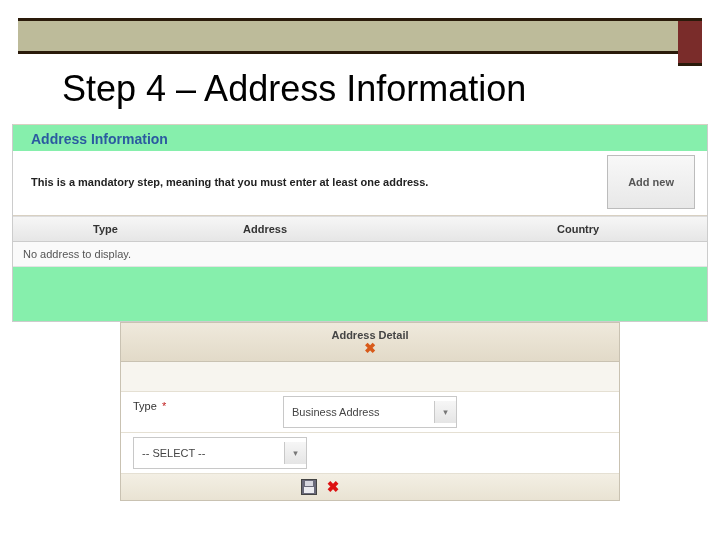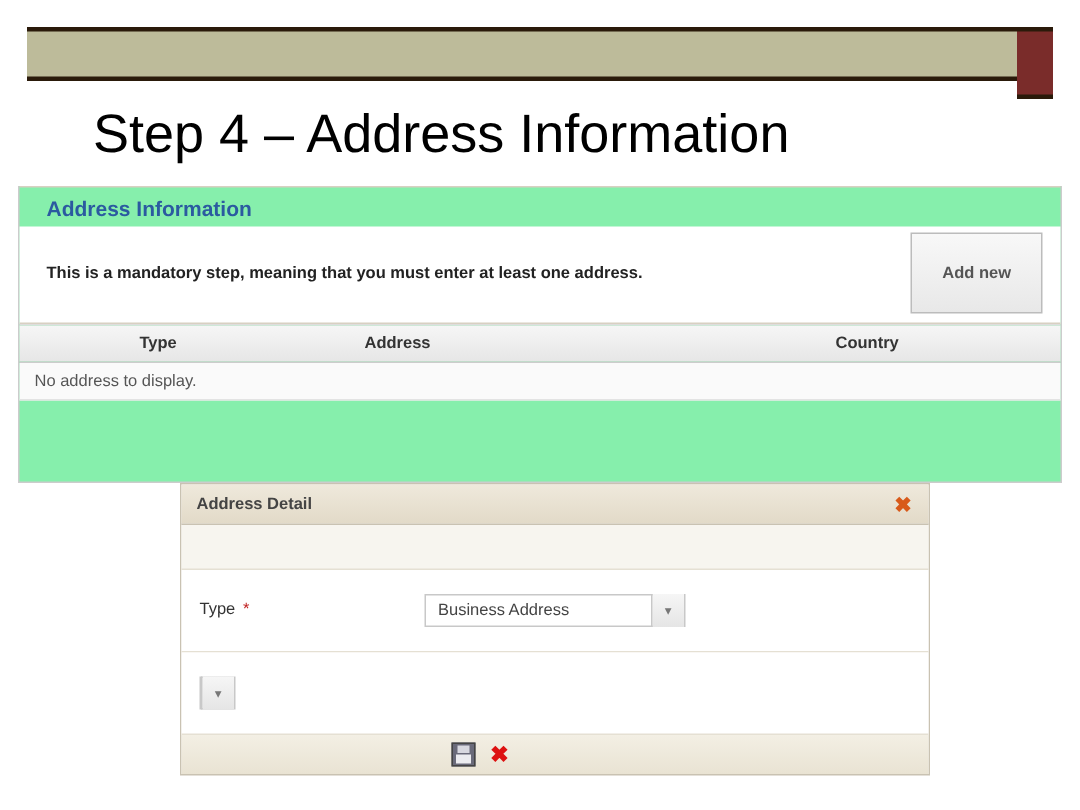--- a/index.html
+++ b/index.html
@@ -99,55 +99,56 @@
   }
   .detail-header {
     background: linear-gradient(#efe9dc, #e2dac8);
     border-bottom: 1px solid #c9c2b2;
     padding: 6px 10px;
     display: flex;
     justify-content: space-between;
     align-items: center;
     font-weight: bold;
     color: #444;
+    flex-direction: column;
   }
   .close-x {
     width: 14px; height: 14px;
     display: inline-flex;
     align-items: center; justify-content: center;
     color: #d85a1a;
     font-weight: bold;
     font-size: 14px;
     cursor: pointer;
   }
   .detail-blank {
     height: 30px;
     border-bottom: 1px solid #e5e0d3;
     background: #f7f5ef;
   }
   .detail-row {
     display: flex;
     align-items: flex-start;
     border-bottom: 1px solid #e5e0d3;
-    padding: 16px 12px;
+    padding: 4px 12px;
     background: #fff;
   }
   .detail-label {
     width: 150px;
     font-size: 11px;
     color: #333;
     padding-top: 4px;
   }
   .req { color: #c02020; margin-left: 2px; }
   .sel-wrap {
     display: inline-flex;
     align-items: center;
     border: 1px solid #c8c8c8;
     background: #fff;
-    height: 22px;
+    height: 32px;
   }
   .sel-text {
     padding: 0 8px;
     min-width: 150px;
     font-size: 11px;
     color: #444;
   }
   .sel-btn {
     width: 22px; height: 22px;
     border-left: 1px solid #c8c8c8;
@@ -240,20 +241,21 @@
     </div>
     <div class="sel-wrap">
       <span class="sel-text">Business Address</span>
       <span class="sel-btn">▾</span>
     </div>
   </div>
 
 
   <div class="detail-row">
     <div class="sel-wrap">
+      <span class="sel-text">-- SELECT --</span>
       <span class="sel-btn">▾</span>
     </div>
   </div>
 
   <div class="detail-footer">
     <span class="disk-icon"></span>
     <span class="cancel-x-btn">✖</span>
   </div>
 </div>
 

